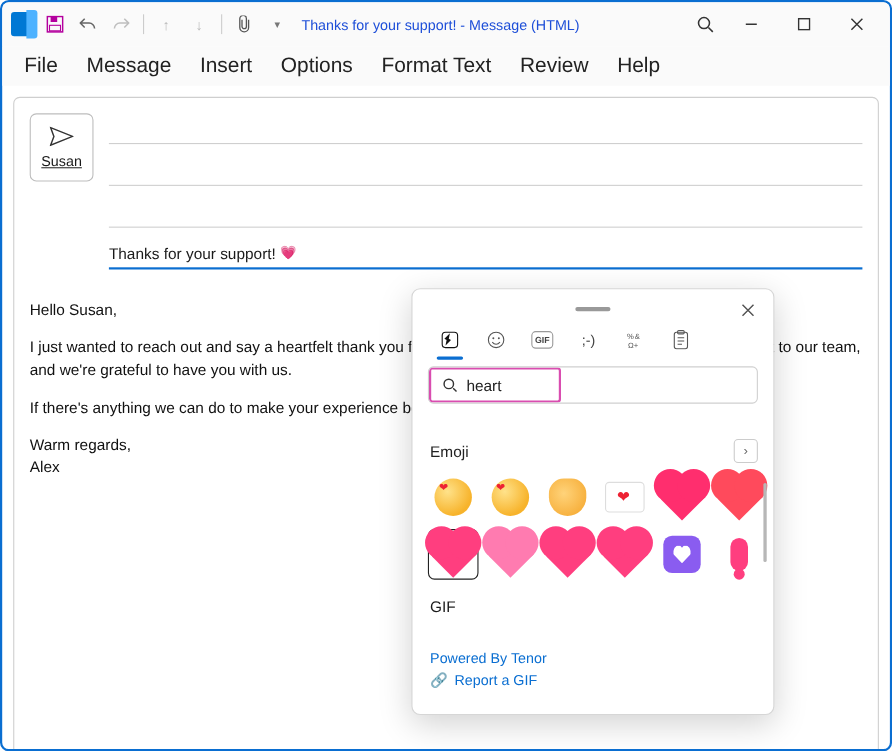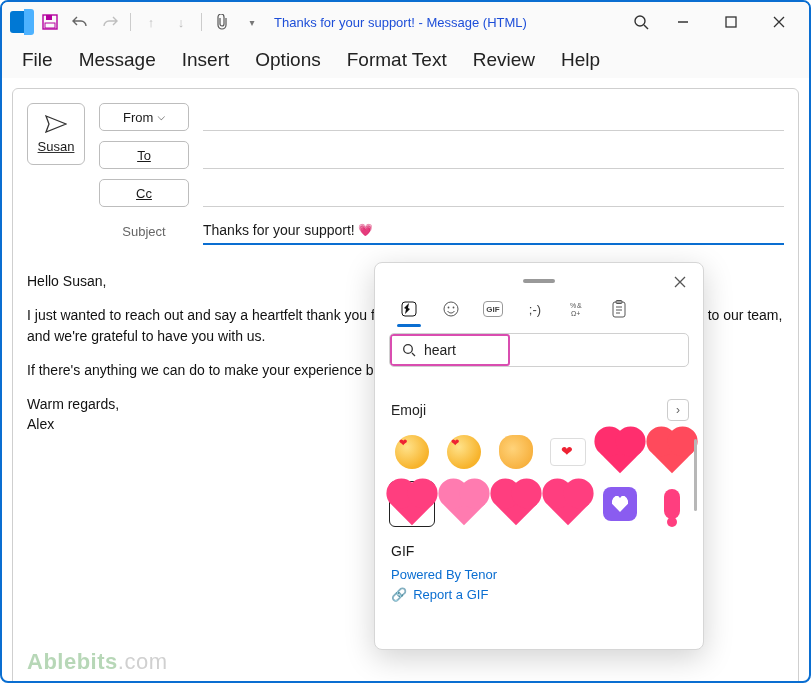--- a/index.html
+++ b/index.html
@@ -227,21 +227,21 @@
   .e-heart.grow { background:#ff7bb0; }
   .e-heart.beat { background:#ff3e7f; }
   .e-heart.revolve { background:#ff3e7f; }
   .e-heart.deco { background:#8a5cf0; border-radius:8px; transform:none; width:34px;height:34px;}
   .e-heart.deco::before,.e-heart.deco::after{display:none;}
   .e-heart.deco .inner{position:absolute;left:9px;top:9px;width:16px;height:16px;background:#fff;clip-path:polygon(50% 12%,61% 0,78% 0,92% 12%,100% 30%,100% 48%,50% 100%,0 48%,0 30%,8% 12%,22% 0,39% 0);border-radius:2px;}
   .e-excl { width:16px;height:30px; background:#ff3e7f; border-radius:8px; position:relative;}
   .e-excl::after{content:"";position:absolute;left:3px;bottom:-8px;width:10px;height:10px;background:#ff3e7f;border-radius:50%;}
 
   .gif-head { font-size: 14px; margin: 6px 0 6px 2px; }
-  .gif-links { font-size: 13px; color:#0a6ed1; line-height:1.5; padding-left:2px;}
+  .gif-links { font-size: 13px; color:#0a6ed1; line-height:1.5; padding-left:2px;margin-top:24px;}
   .gif-links .row { display:flex; align-items:center; gap:6px;}
 
   .scroll-ind { position:absolute; right:6px; top:176px; width:3px; height:72px; background:#b7b7b7; border-radius:2px;}
 
   svg { display:block; }
 </style>
 </head>
 <body>
 
 <div class="titlebar">
@@ -313,33 +313,20 @@
 </div>
 
 <div class="compose">
   <div class="compose-header">
     <div class="send-btn">
       <svg width="22" height="18" viewBox="0 0 22 18">
           <path d="M1 1l20 8L1 17l3-8z" fill="none" stroke="#333" stroke-width="1.3"></path>
         </svg>
       <span style="text-decoration: underline; text-decoration-color:#333;">Susan</span>
     </div>
-    <div class="fields-col">
-      <div class="field-btn">
-        <span>From</span>
-        <span style="font-size:10px;color:#555">⌵</span>
-      </div>
-      <div class="field-btn">
-        <span style="text-decoration:underline">To</span>
-      </div>
-      <div class="field-btn">
-        <span style="text-decoration:underline">Cc</span>
-      </div>
-      <div class="subject-label">Subject</div>
-    </div>
     <div class="values-col">
       <div class="field-line"></div>
       <div class="field-line"></div>
       <div class="field-line"></div>
       <div class="field-line subject-line">
         <span>Thanks for your support!</span>
         <span class="heart-mini">💗</span>
       </div>
     </div>
   </div>
@@ -347,23 +334,20 @@
   <div class="email-body">
     <p>Hello Susan,</p>
     <p>I just wanted to reach out and say a heartfelt thank you for being part of ABC company. Your trust means a lot to our team, and we're grateful to have you with us.</p>
     <p>If there's anything we can do to make your experience better, just let us know.</p>
     <p>
       <span>Warm regards,</span><br>
       <span>Alex</span>
     </p>
   </div>
 
-  <div class="watermark">
-    <span>Ablebits</span><span class="gray">.com</span>
-  </div>
 </div>
 
 <div class="emoji-panel">
   <div class="panel-top">
     <div class="panel-grip"></div>
     <div class="panel-close">
       <svg width="12" height="12">
           <path d="M1 1l10 10M11 1L1 11" stroke="#555" stroke-width="1.3"></path>
         </svg>
     </div>

